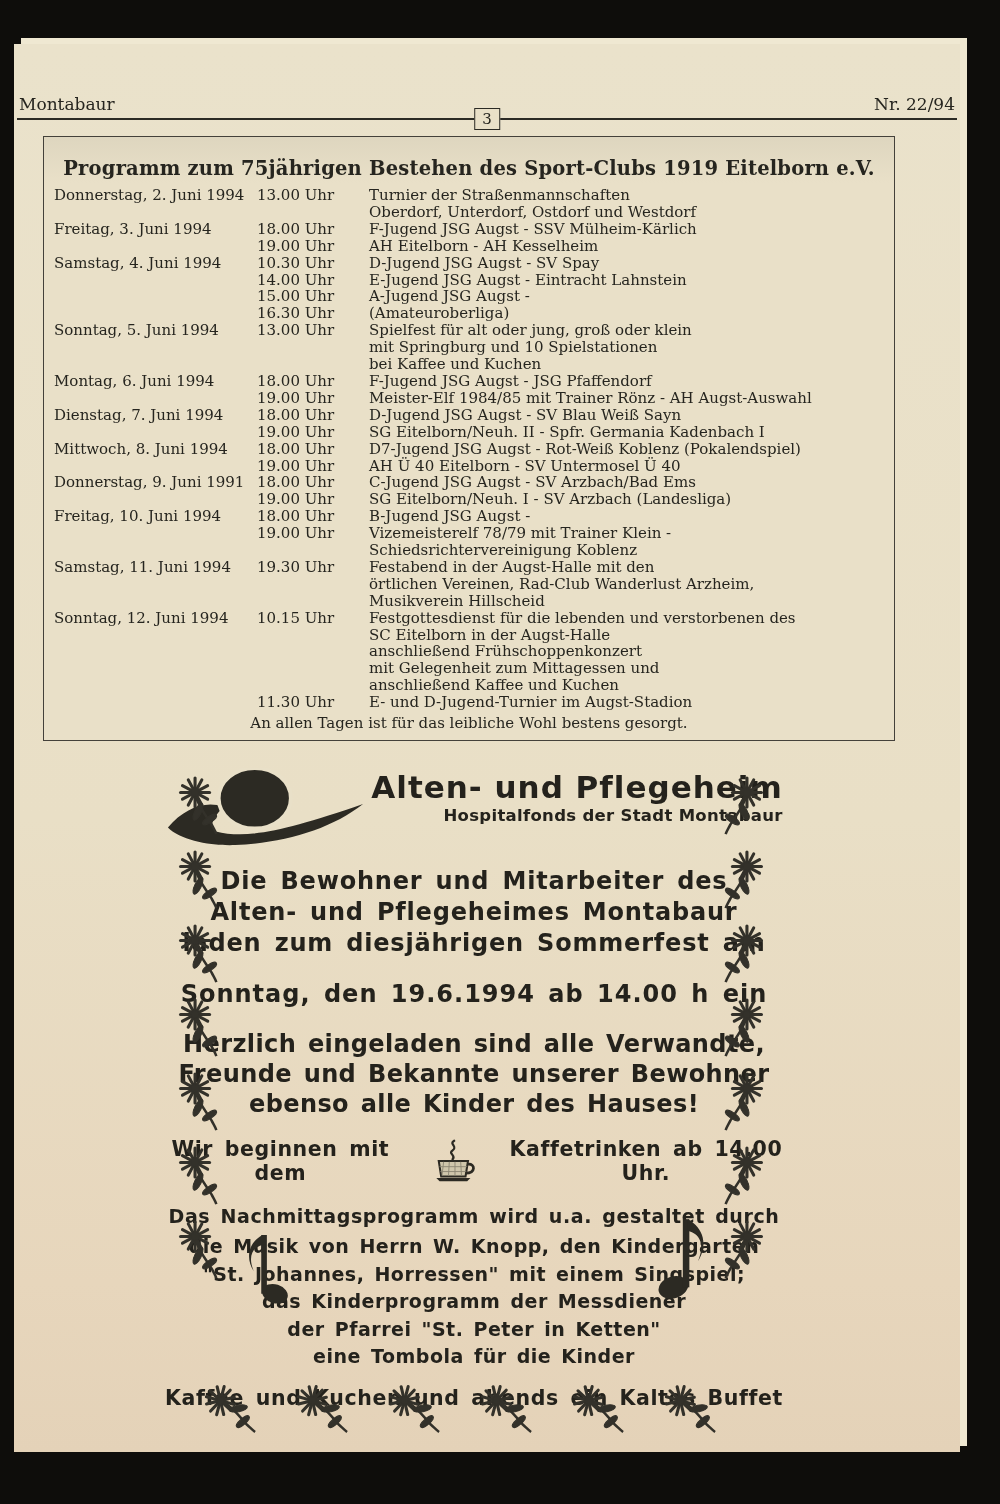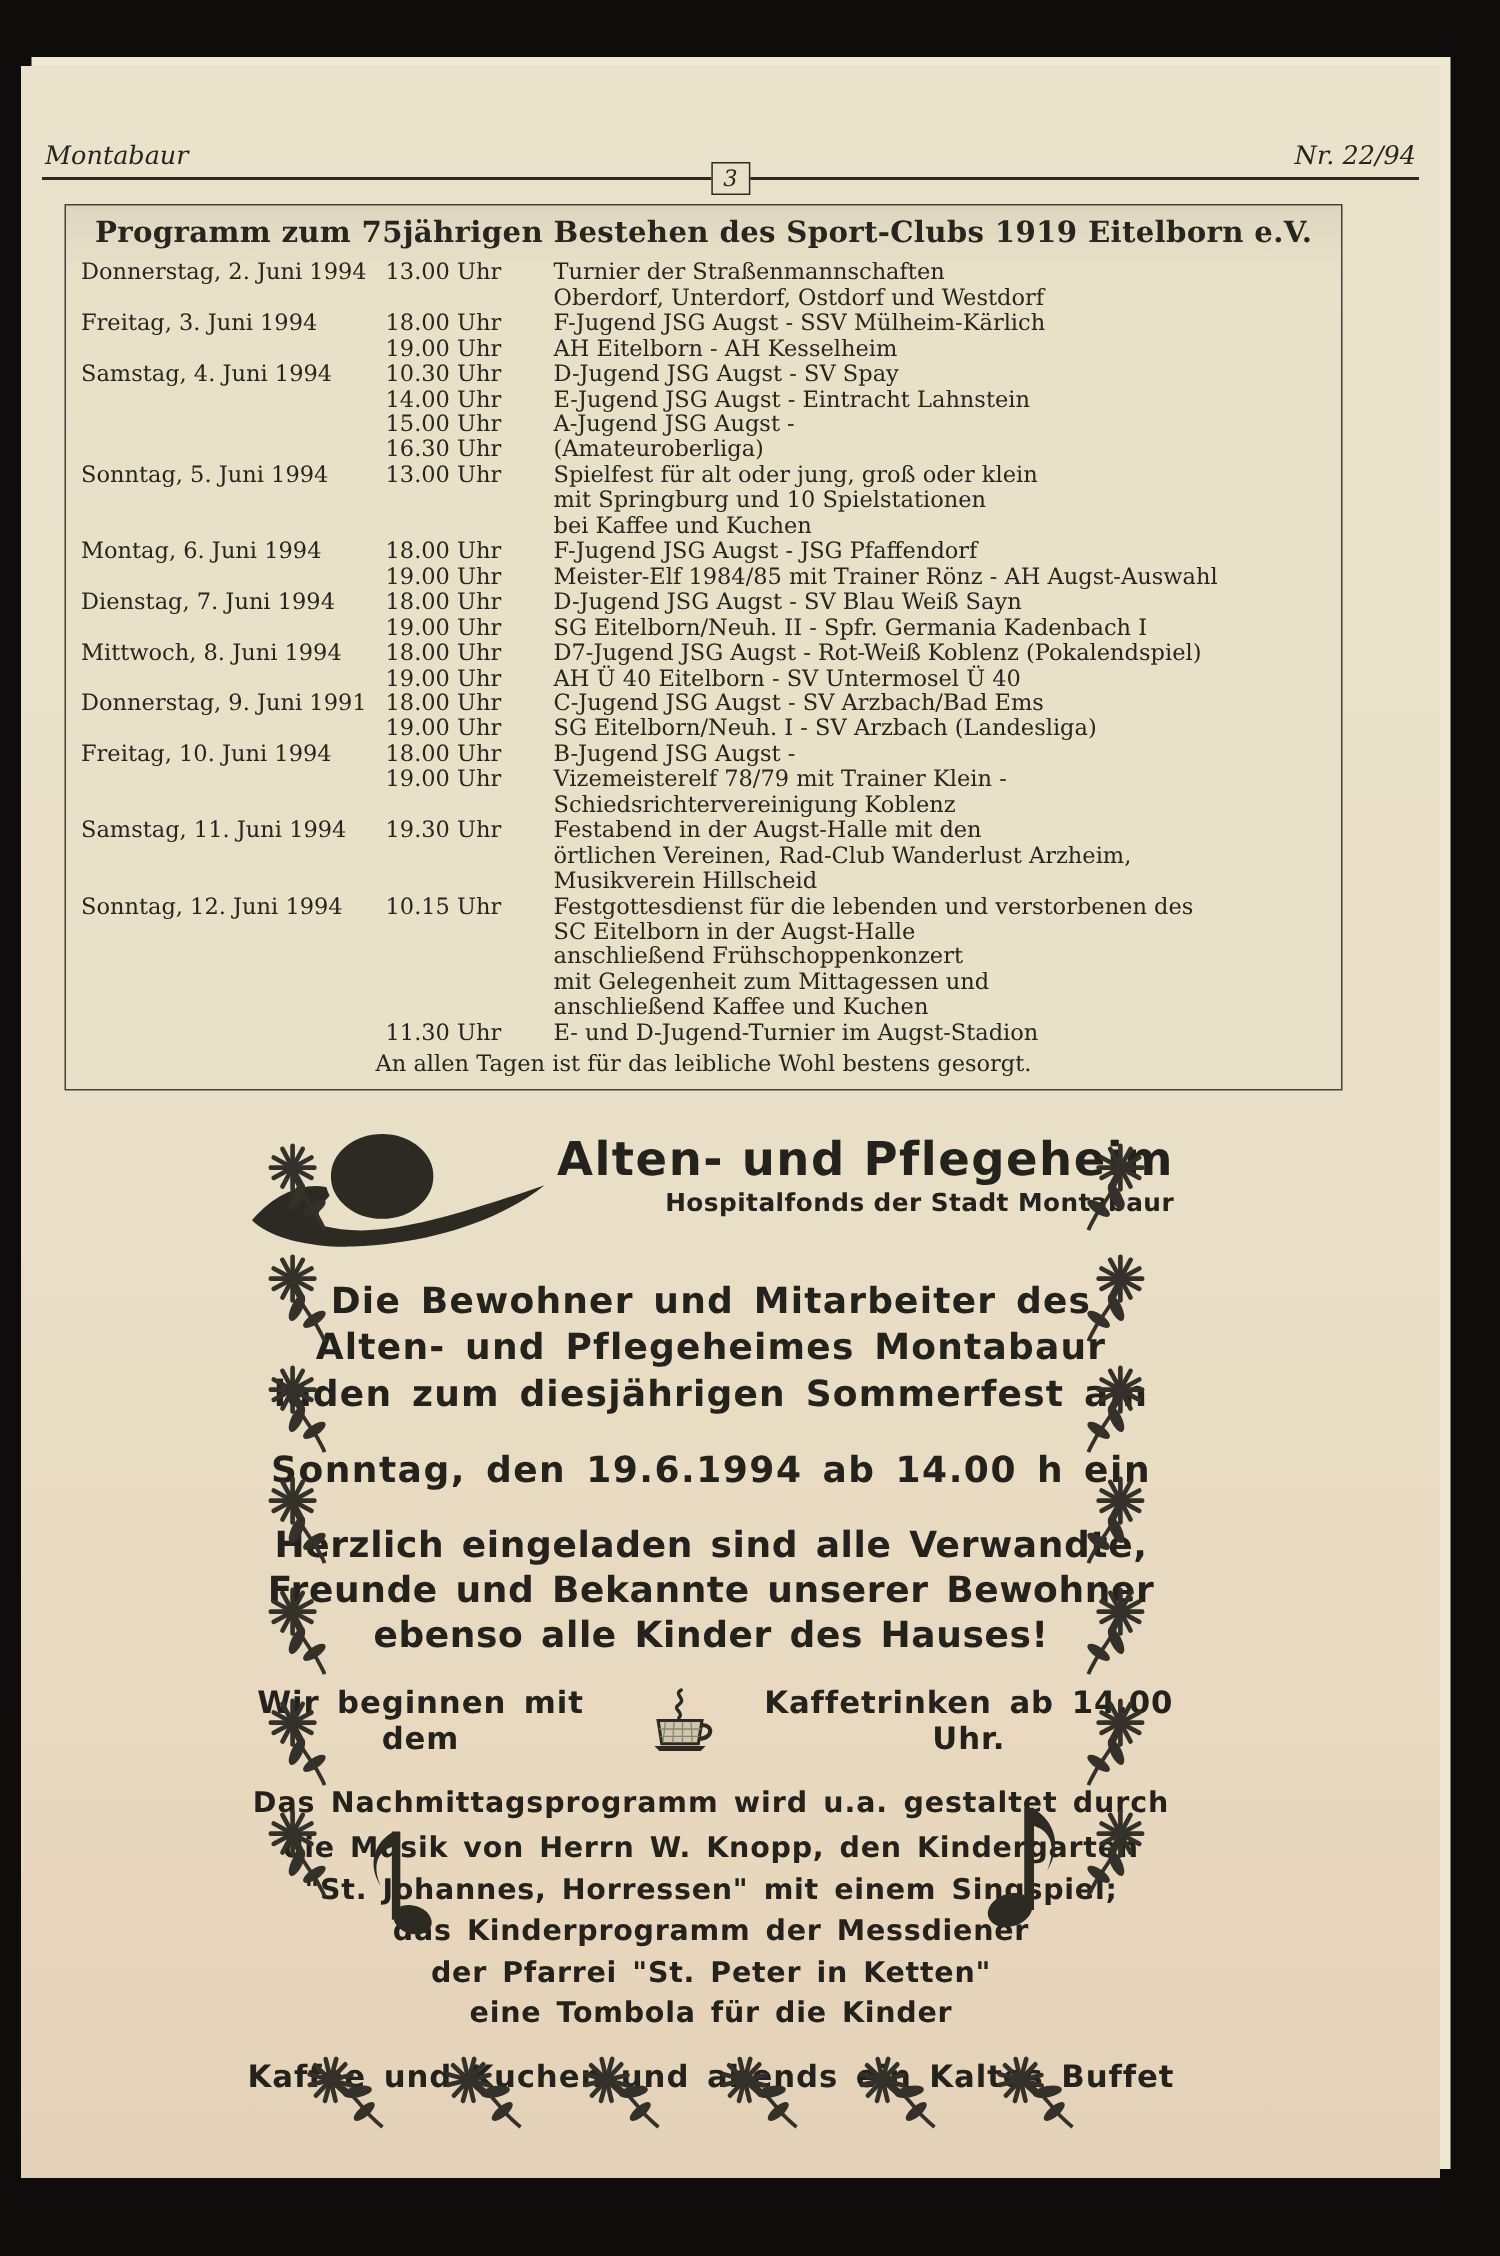--- a/index.html
+++ b/index.html
@@ -8,34 +8,34 @@
     background:#0e0d0b;
     font-family:"DejaVu Serif","Liberation Serif",serif;
   }
   .page{
     position:absolute;left:14px;top:44px;width:946px;height:1408px;
     background:linear-gradient(180deg,#eae2cb 0%,#e9dfc6 55%,#e7d6bc 88%,#e4d2b8 100%);
     box-shadow:7px -6px 0 0 #efe8d2, 14px 6px 0 0 #0e0d0b;
     color:#26251f;
   }
   
-  .hd{position:relative;height:74px;margin:0 14px;border-bottom:2px solid #2b2a24;font-style:italic;}
+  .hd{position:relative;height:74px;margin:0 3px;border-bottom:2px solid #2b2a24;}
   .hd-left{position:absolute;left:2px;bottom:4px;font-size:17px;}
   .hd-right{position:absolute;right:2px;bottom:4px;font-size:17px;}
   .hd-page{
     position:absolute;left:50%;bottom:-12px;transform:translateX(-50%);
     border:1.5px solid #2b2a24;background:#e9e0c8;
     font-size:15px;padding:3px 7px 2px 7px;line-height:1;
   }
   
   .pbox{
     margin:16px 10px 0 29px;width:850px;
     border:1.5px solid #44413a;
     background:linear-gradient(180deg,#ded6bf 0px,#e9e0c8 46px);
-    padding:4px 0 8px 0;
+    padding:18px 0 8px 0;
   }
   .pbox h1{
     margin:2px 0 7px 0;text-align:center;
     font-size:19.5px;font-weight:bold;letter-spacing:.2px;
   }
   .sched{
     display:grid;grid-template-columns:203px 112px auto;
     margin-left:10px;font-size:15px;line-height:16.9px;
   }
   .srow{display:contents;}

